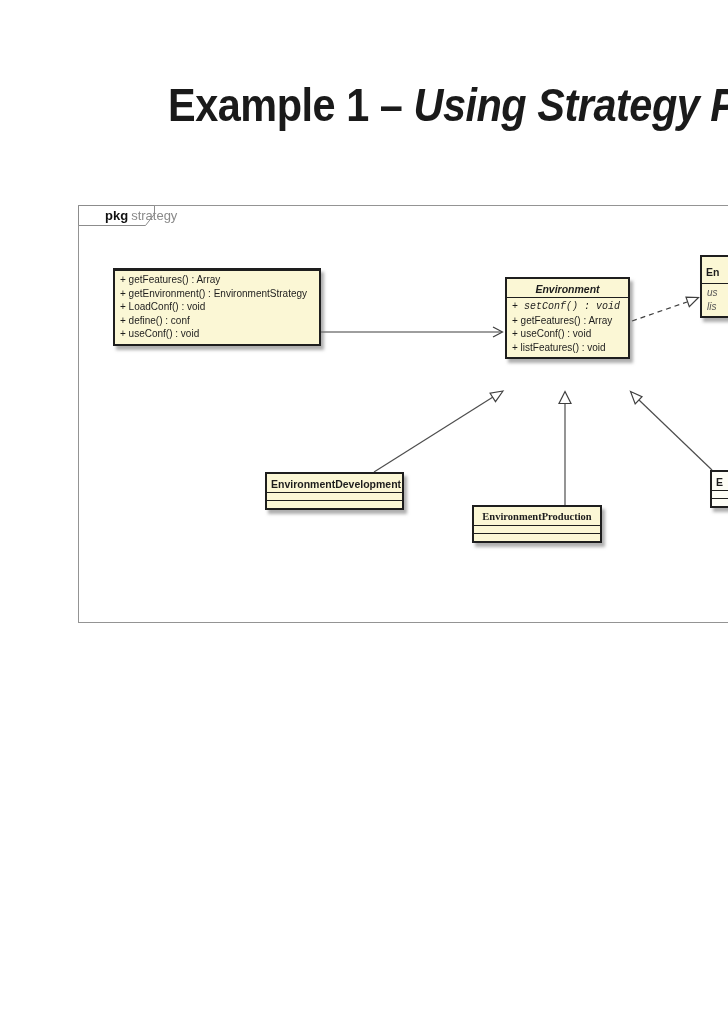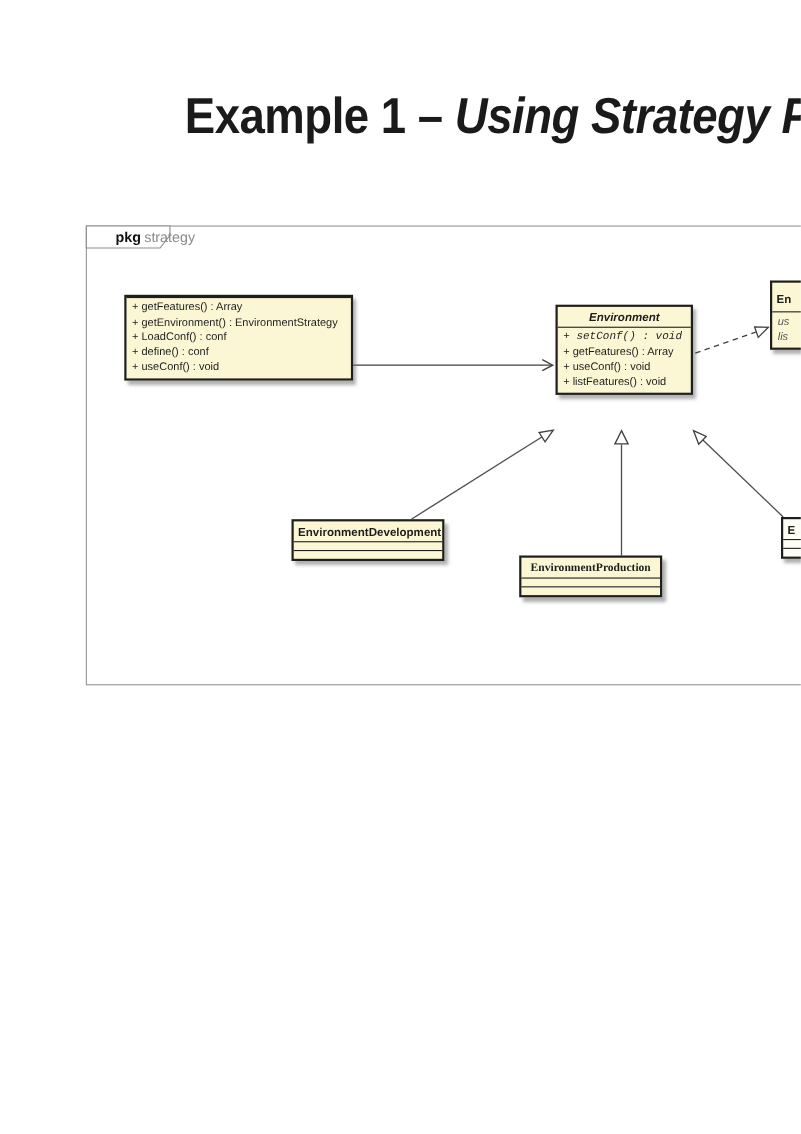--- a/index.html
+++ b/index.html
@@ -74,21 +74,21 @@
   <polygon points="630.5,391.5 642,396.7 635.2,403.9" fill="#ffffff" stroke="#3f3f3f" stroke-width="1.2"></polygon>
 
   <line x1="632" y1="321" x2="687" y2="302" stroke="#3f3f3f" stroke-width="1.2" stroke-dasharray="5 4"></line>
   <polygon points="698.5,297.5 689.3,306.7 686,297.2" fill="#ffffff" stroke="#3f3f3f" stroke-width="1.2"></polygon>
 </svg>
 
 <div class="uml" id="loadconf" style="left:113px;top:268px;width:204px;">
   <div class="sec">
     <div>+ getFeatures() : Array</div>
     <div>+ getEnvironment() : EnvironmentStrategy</div>
-    <div>+ LoadConf() : conf</div>
+    <div>+ LoadConf() : void</div>
     <div>+ define() : conf</div>
     <div>+ useConf() : void</div>
   </div>
 </div>
 
 <div class="uml" id="environment" style="left:505px;top:277px;width:121px;">
   <div class="name abstract">Environment</div>
   <div class="sec">
     <div class="it">+ setConf() : void</div>
     <div>+ getFeatures() : Array</div>

